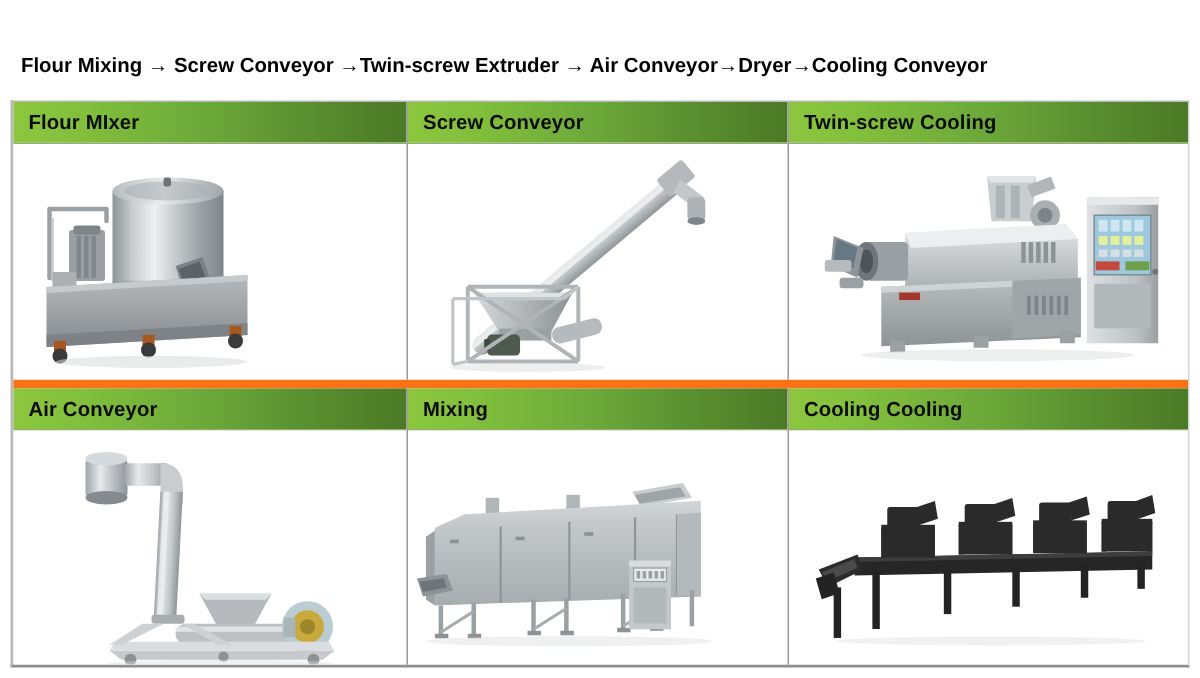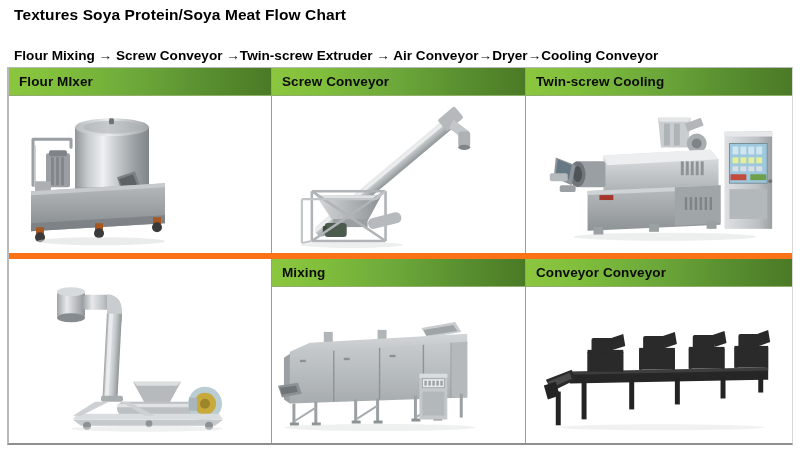--- a/index.html
+++ b/index.html
@@ -30,21 +30,21 @@
     top: 6px;
     font-size: 15.5px;
     font-weight: bold;
     letter-spacing: 0.1px;
     white-space: nowrap;
     color: #000000;
   }
   .flow-line {
     position: absolute;
     left: 14px;
-    top: 48px;
+    top: 36px;
     font-size: 13.6px;
     font-weight: bold;
     white-space: nowrap;
     color: #000000;
   }
 
   
   .flow-table {
     position: absolute;
     left: 7px;
@@ -108,21 +108,20 @@
     width: 100%;
     height: 100%;
     display: block;
   }
 </style>
 </head>
 <body>
 
 <div class="page">
 
-  <div class="doc-title">Textures Soya Protein/Soya Meat Flow Chart</div>
 
   <div class="flow-line">Flour Mixing → Screw Conveyor →Twin-screw Extruder  → Air Conveyor→Dryer→Cooling Conveyor</div>
 
   <div class="flow-table">
 
     <div class="trow row-1">
 
       <div class="tcell col-1">
         <div class="cell-header">
           <span class="label">Flour MIxer</span>
@@ -334,20 +333,23 @@
             <circle cx="246" cy="82" r="2" fill="#6f7478"></circle>
             <ellipse cx="140" cy="138" rx="92" ry="4" fill="#dcdddd" opacity="0.5"></ellipse>
           </svg>
         </div>
       </div>
     </div>
 
     <div class="trow row-2">
 
       <div class="tcell col-1">
+        <div class="cell-header">
+          <span class="label">Air Conveyor</span>
+        </div>
         <div class="cell-body">
           <svg viewBox="0 0 262 155" preserveAspectRatio="xMidYMid meet">
             <defs>
               <linearGradient id="ductG" x1="0" y1="0" x2="1" y2="0">
                 <stop offset="0%" stop-color="#9fa4a8"></stop>
                 <stop offset="30%" stop-color="#e6e8ea"></stop>
                 <stop offset="65%" stop-color="#c2c6c9"></stop>
                 <stop offset="100%" stop-color="#8f9497"></stop>
               </linearGradient>
               <linearGradient id="cycG" x1="0" y1="0" x2="1" y2="0">
@@ -477,21 +479,21 @@
               <rect x="169" y="93" width="2.4" height="5"></rect>
             </g>
             <rect x="151" y="104" width="22" height="24" fill="#b3b8bb"></rect>
             <ellipse cx="108" cy="140" rx="96" ry="3.5" fill="#dcdddd" opacity="0.45"></ellipse>
           </svg>
         </div>
       </div>
 
       <div class="tcell col-3">
         <div class="cell-header">
-          <span class="label">Conveyor Conveyor</span>
+          <span class="label">Cooling Cooling</span>
         </div>
         <div class="cell-body">
           <svg viewBox="0 0 268 155" preserveAspectRatio="xMidYMid meet">
 
             <path d="M44 84 L244 80 L244 92 L44 96 Z" fill="#262626"></path>
             <path d="M44 84 L244 80 L244 83 L44 87 Z" fill="#3d3d3d"></path>
 
             <path d="M20 92 L46 82 L50 92 L26 104 Z" fill="#2b2b2b"></path>
             <path d="M22 94 L44 85 L46 91 L26 100 Z" fill="#4a4a4a"></path>
             <path d="M18 98 L30 94 L34 108 L22 112 Z" fill="#232323"></path>

